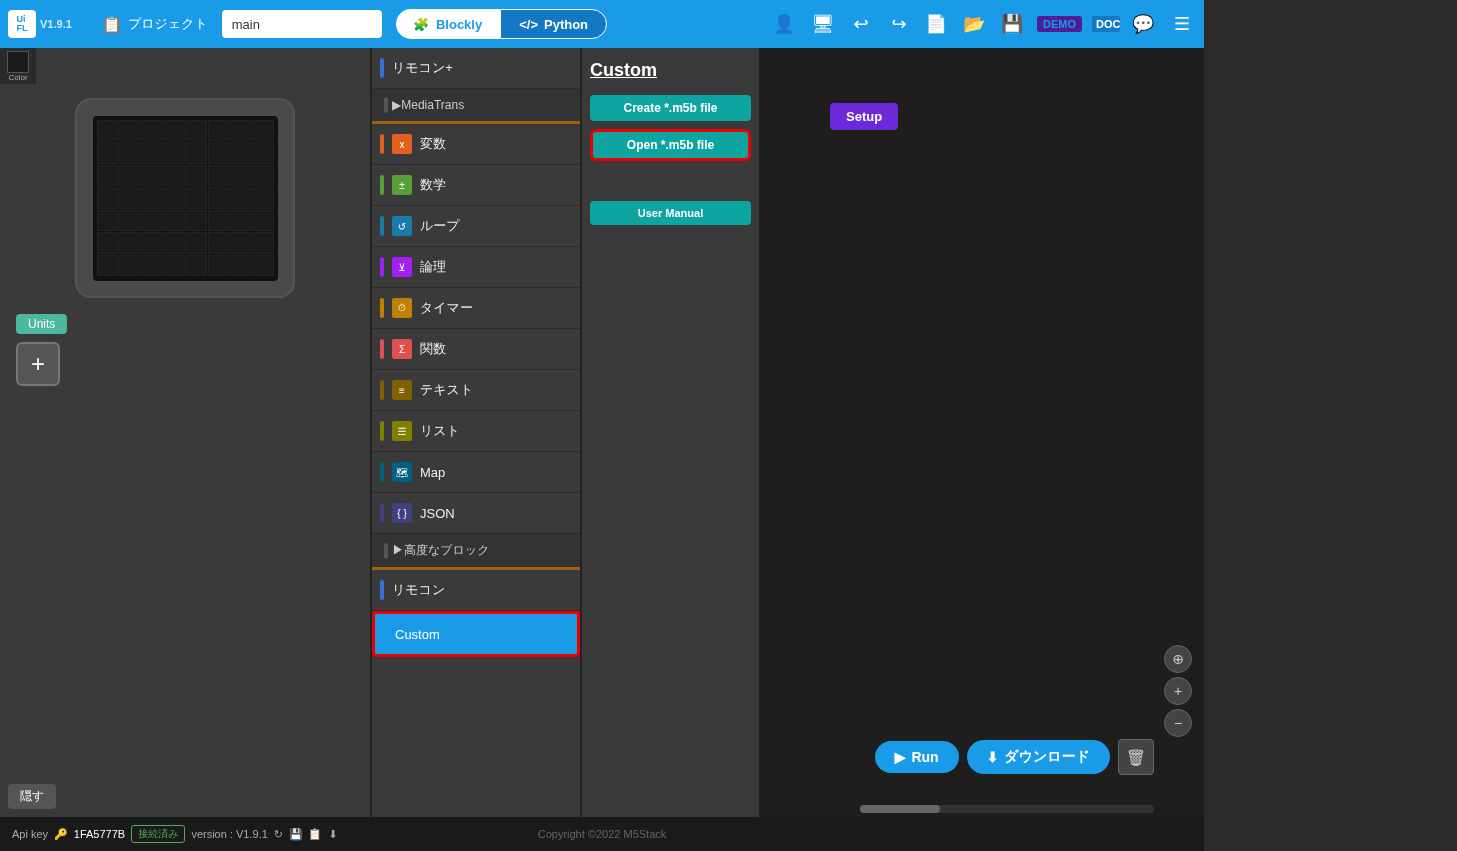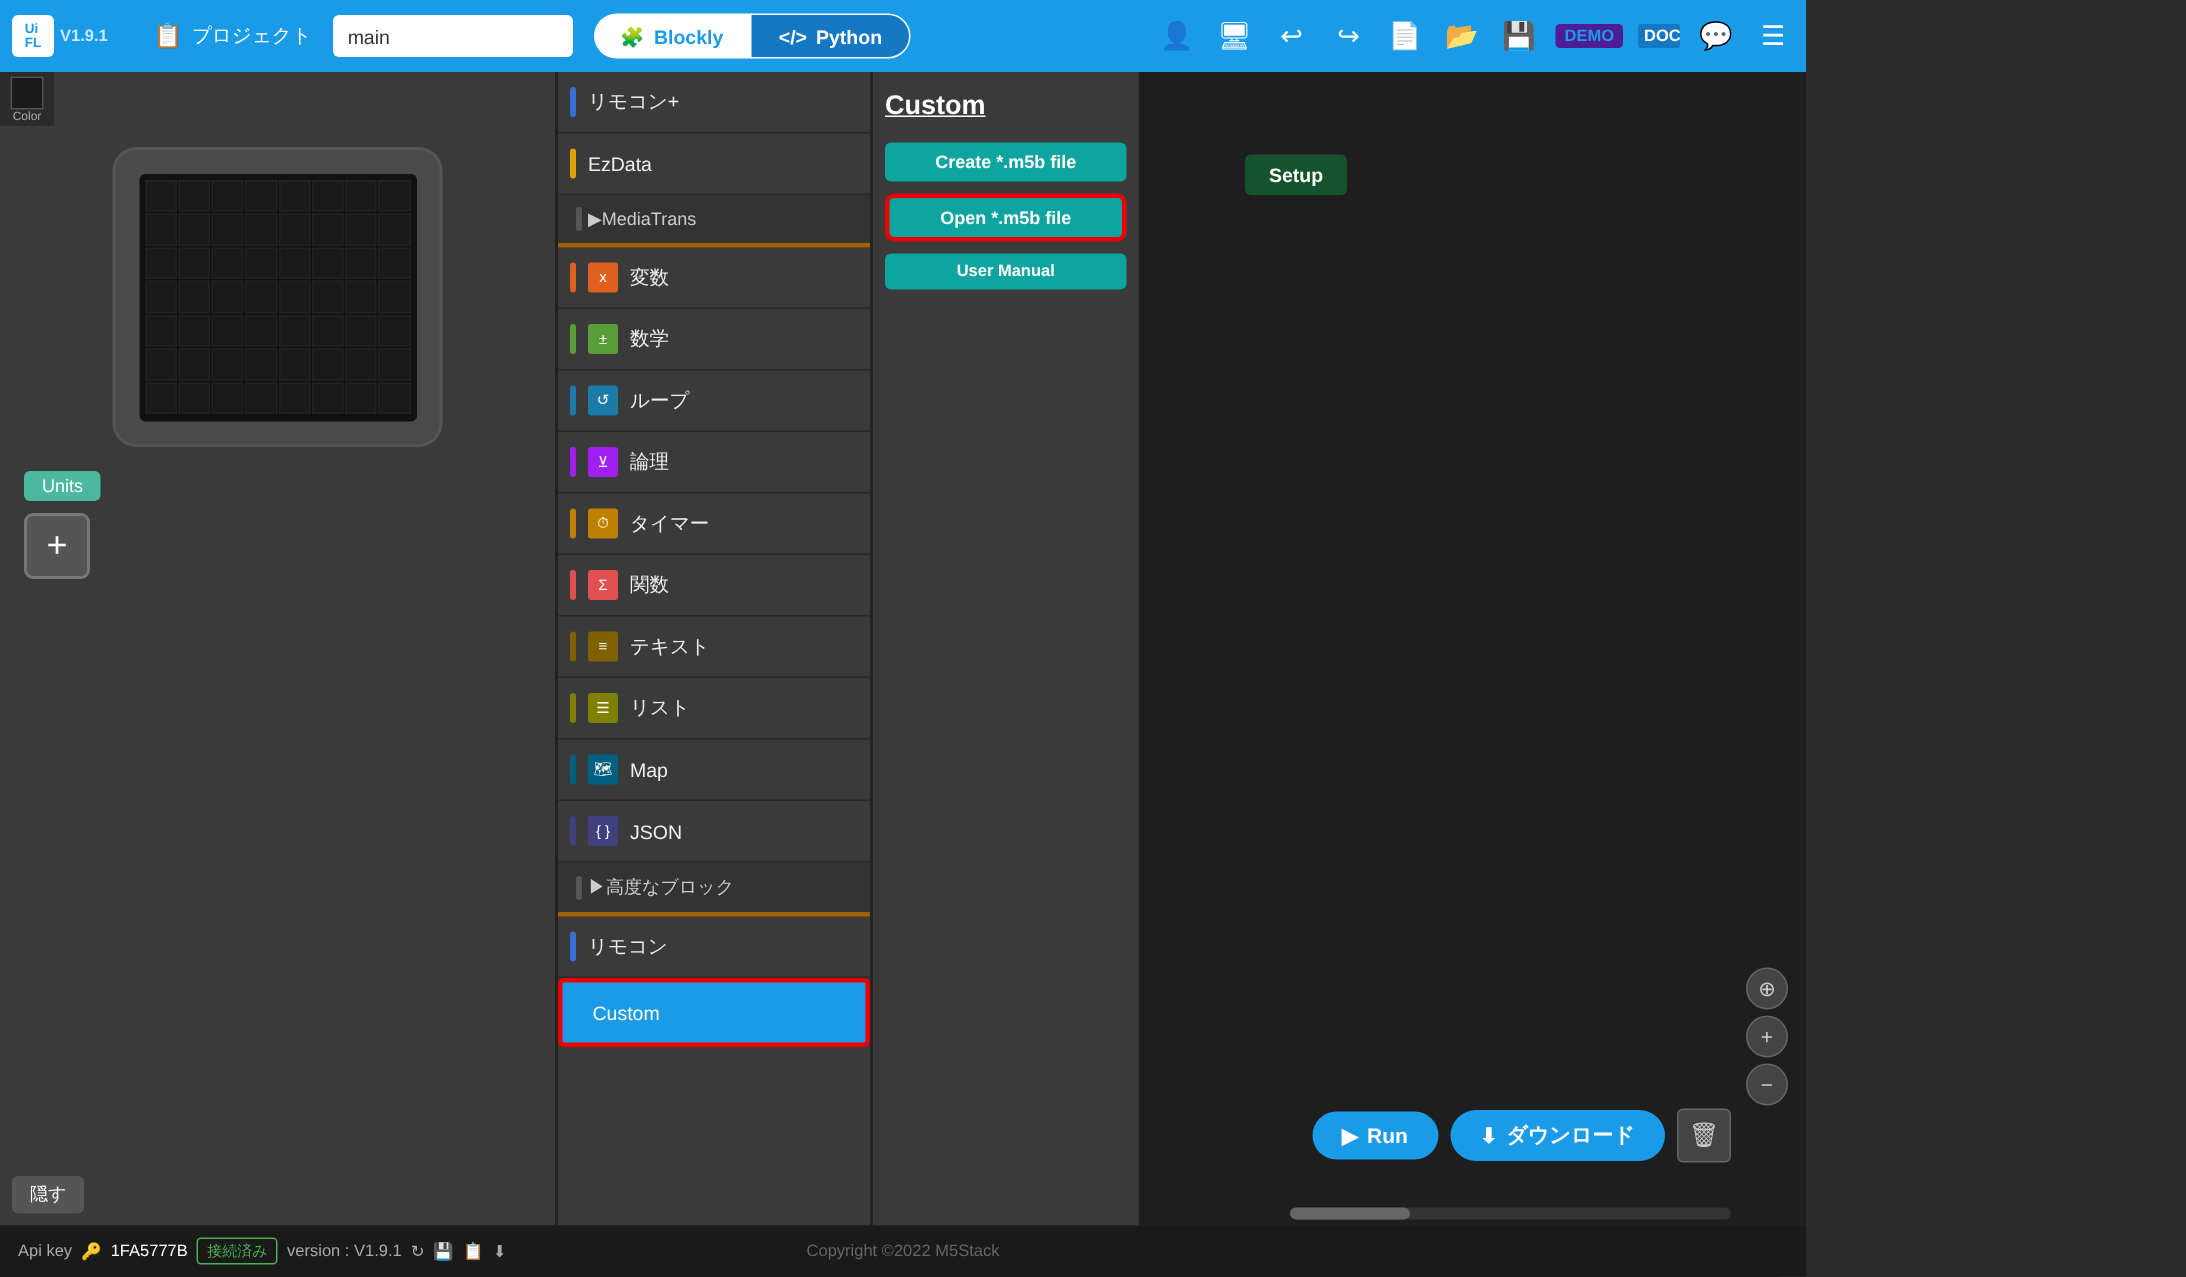--- a/index.html
+++ b/index.html
@@ -261,35 +261,35 @@
       padding: 6px 12px;
       border-radius: 4px;
       font-size: 12px;
       font-weight: bold;
       cursor: pointer;
       color: #fff;
       width: 100%;
       text-align: center;
     }
     .btn-teal { background: #0ea5a0; }
-    .btn-teal-sm { background: #0ea5a0; font-size: 11px; }
+    .btn-teal-sm { background: #0ea5a0; font-size: 11px; margin-top: 32px; }
 
     
     #canvas-area {
       flex: 1;
       background: #1e1e1e;
       position: relative;
       overflow: hidden;
     }
 
     
     .setup-block {
       position: absolute;
       top: 55px; left: 70px;
-      background: #14532d;
+      background: #6d28d9;
       color: #fff;
       font-size: 13px;
       font-weight: bold;
       padding: 6px 16px;
       border-radius: 4px;
       cursor: pointer;
     }
 
     
     .zoom-controls {
@@ -546,24 +546,20 @@
 
       <button class="hide-btn">隠す</button>
     </div>
 
     <div id="sidebar">
 
     <div class="sidebar-item" style="padding-left: 8px;">
           <div style="width: 4px; min-width: 4px; height: 100%; background: rgb(58, 111, 216); border-radius: 2px; align-self: stretch; min-height: 20px;"></div>
           <span style="font-size: 13px;">リモコン+</span>
         </div>
-        <div class="sidebar-item" style="padding-left: 8px;">
-          <div style="width: 4px; min-width: 4px; height: 100%; background: rgb(224, 160, 0); border-radius: 2px; align-self: stretch; min-height: 20px;"></div>
-          <span style="font-size: 13px;">EzData</span>
-        </div>
         <div class="sidebar-group-header">
           <div style="width: 4px; height: 16px; background: rgb(85, 85, 85); border-radius: 2px; flex-shrink: 0;"></div>
           <span>▶MediaTrans</span>
         </div>
         <div class="sidebar-item" style="padding-left: 8px;">
           <div style="width: 4px; min-width: 4px; height: 100%; background: rgb(224, 96, 32); border-radius: 2px; align-self: stretch; min-height: 20px;"></div>
           <div class="cat-icon" style="background: rgb(224, 96, 32); color: rgb(255, 255, 255); font-size: 10px; width: 20px; height: 20px; display: flex; align-items: center; justify-content: center; border-radius: 2px;">x</div>
           <span style="font-size: 13px;">変数</span>
         </div>
         <div class="sidebar-item" style="padding-left: 8px;">

